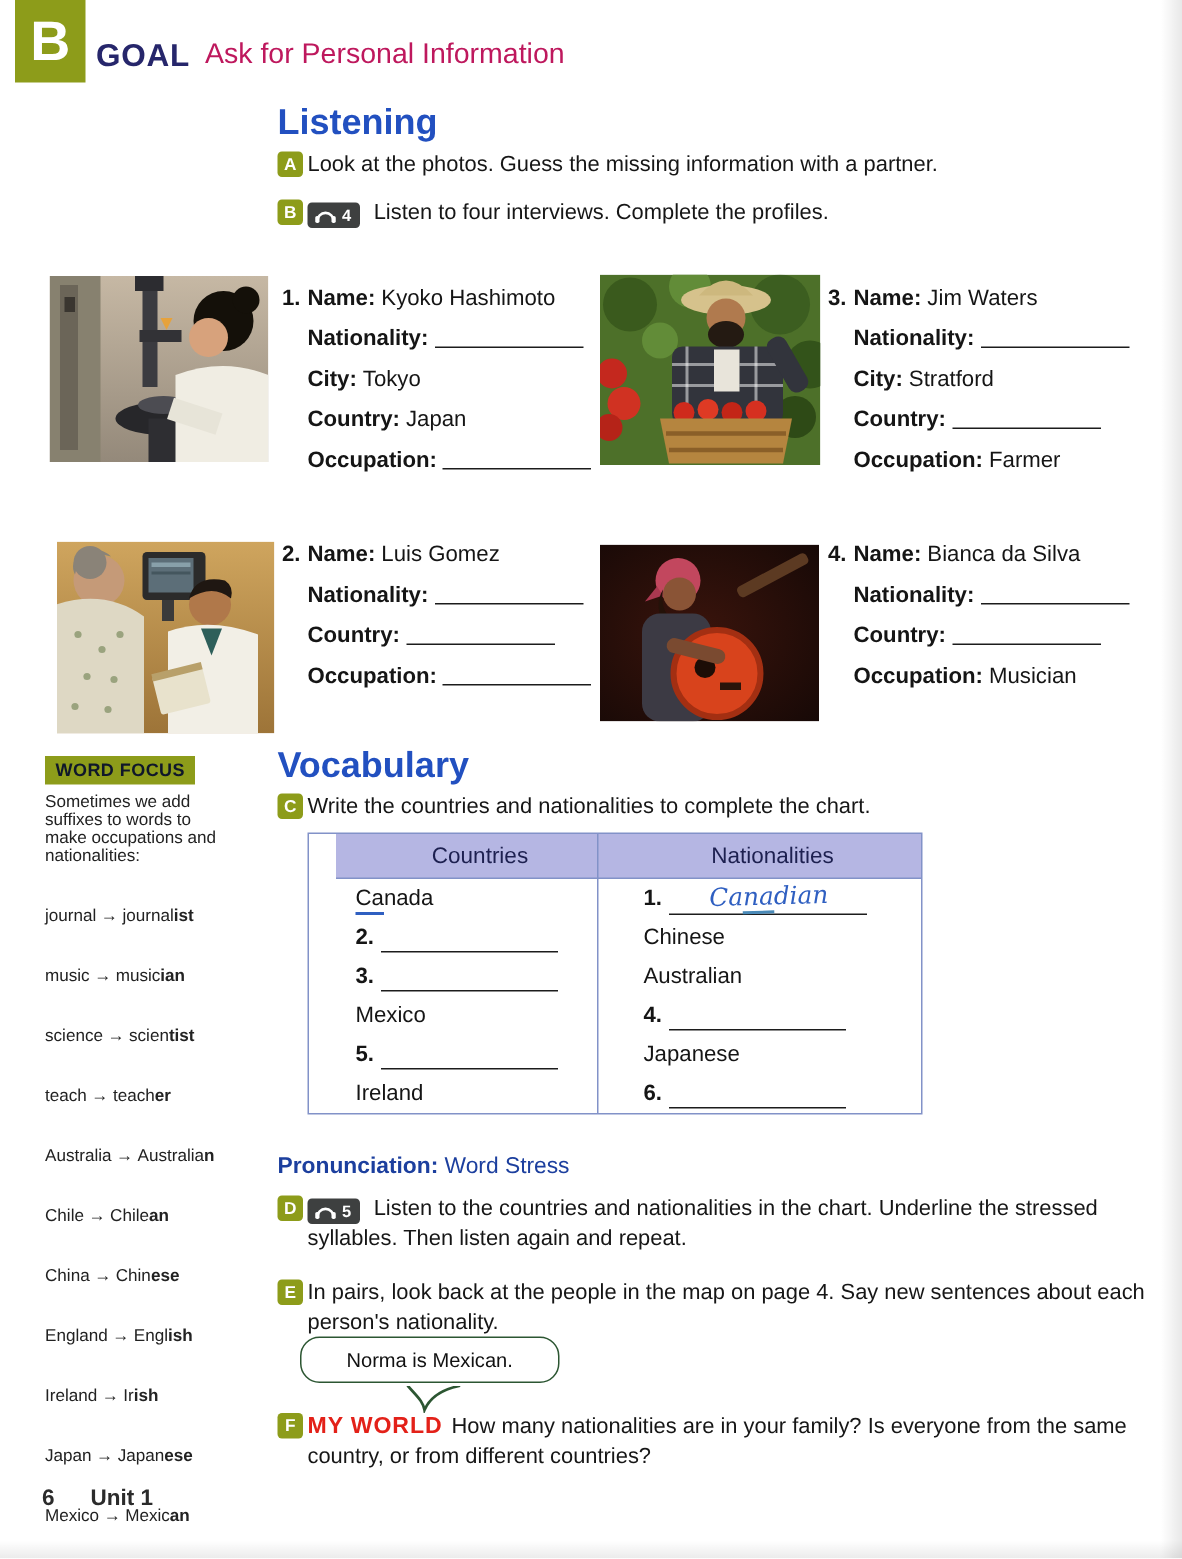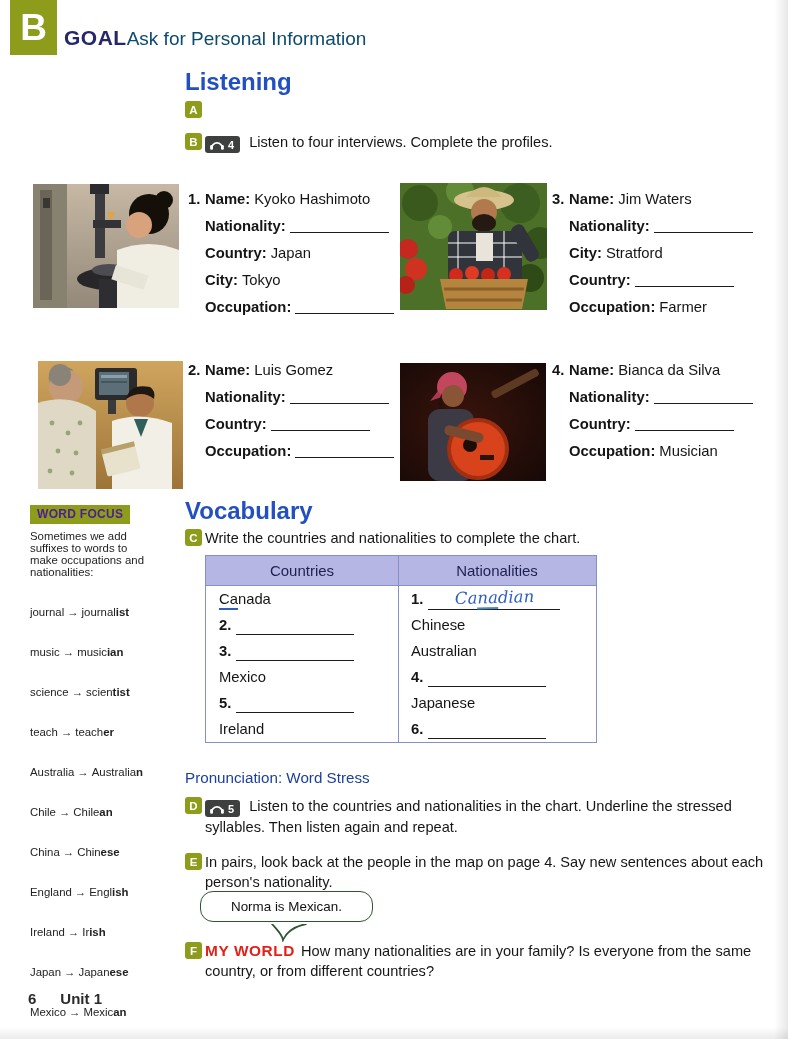--- a/index.html
+++ b/index.html
@@ -7,23 +7,23 @@
         font-family:"Liberation Sans",sans-serif;color:#151515;}
   
   .edge-right{position:absolute;right:0;top:0;width:14px;height:100%;
      background:linear-gradient(to right,rgba(0,0,0,0),rgba(0,0,0,0.09));}
   .edge-bottom{position:absolute;left:0;bottom:0;width:100%;height:12px;
      background:linear-gradient(to bottom,rgba(0,0,0,0),rgba(0,0,0,0.08));}
 
   
   .unit-tab{position:absolute;left:10px;top:0;width:47px;height:55px;background:var(--olive,#8d9c1a);
      color:#fff;font-weight:bold;font-size:37px;display:flex;align-items:center;justify-content:center;}
-  .goal-line{position:absolute;left:64px;top:26px;display:flex;align-items:flex-end;}
+  .goal-line{position:absolute;left:64px;top:26px;display:flex;align-items:flex-start;gap:10px;}
   .goal-label{color:var(--navy,#26266b);font-weight:bold;font-size:21px;letter-spacing:.5px;}
-  .goal-text{font-size:19px;color:#0c4a6e;}
+  .goal-text{font-size:19px;color:#be185d;}
 
   .h-blue{position:absolute;color:var(--heading-blue,#2250c0);font-weight:bold;font-size:24px;}
 
   
   .item{position:absolute;left:205px;font-size:14.6px;line-height:20px;color:#161616;}
   .badge{position:absolute;left:-20px;top:1px;width:17px;height:17px;background:var(--olive,#8d9c1a);
      border-radius:3px;color:#fff;font-weight:bold;font-size:11.5px;display:flex;align-items:center;
      justify-content:center;}
   .audio{display:inline-flex;align-items:center;gap:3px;background:var(--audio-bg,#3e4040);
      border-radius:3px;height:17px;padding:0 6px 0 4px;vertical-align:-3px;margin-right:9px;}
@@ -35,30 +35,30 @@
   .pfields{position:absolute;width:200px;}
   .prow{position:relative;height:27px;line-height:27px;font-size:14.8px;white-space:nowrap;}
   .pnum{position:absolute;left:-17px;font-weight:bold;}
   .plabel{font-weight:bold;}
   .pval{margin-left:4px;}
   .pval:empty{display:inline-block;width:99px;height:13px;border-bottom:1.6px solid #1c1c1c;
      transform:translateY(2px);}
 
   
   .wf{position:absolute;left:30px;top:504px;width:138px;}
-  .wf-title{display:inline-block;background:var(--olive,#8d9c1a);color:#4c1d95;font-weight:bold;
+  .wf-title{display:inline-block;background:var(--olive,#8d9c1a);color:#0f172a;font-weight:bold;
      font-size:12px;letter-spacing:.3px;padding:2px 7px 3px 7px;text-align:center;}
   .wf-body{margin-top:6px;font-size:11.4px;line-height:12px;color:#222;}
   .wf-intro{width:128px;}
   .wf-ex{white-space:nowrap;margin-top:28px;}
   .wf-ex .arr{margin:0 3px;}
 
   
   .vtable{position:absolute;left:205px;top:555px;width:390px;border:1px solid var(--table-border,#8292c8);
-     background:#fff;}
+     background:#fff;padding-left:18px;}
   .thead{display:flex;height:29px;background:var(--table-header-bg,#b5b6e3);
      border-bottom:1px solid var(--table-border,#8292c8);}
   .th{display:flex;align-items:center;justify-content:center;font-size:15px;color:#1d2050;}
   .th:first-child{width:192px;}
   .th:last-child{width:198px;text-align:right;}
   .trow{display:flex;height:26px;}
   .td{display:flex;align-items:center;font-size:14.8px;}
   .td:first-child{width:192px;padding-left:13px;box-sizing:border-box;}
   .td:last-child{width:198px;padding-left:13px;box-sizing:border-box;}
   .vdiv{position:absolute;left:192px;top:0;width:1px;height:100%;background:var(--table-border,#8292c8);}
@@ -67,21 +67,21 @@
      transform:translateY(3px);}
   .stress{border-bottom:2px solid var(--hand-blue,#2f5fc1);padding-bottom:1px;}
   .ans-line{display:inline-block;width:132px;height:18px;border-bottom:1.6px solid #1c1c1c;
      text-align:center;transform:translateY(1px);}
   .hand{font-family:"DejaVu Serif",serif;font-style:italic;font-size:16.5px;
      color:var(--hand-blue,#2f5fc1);display:inline-block;transform:rotate(-1.5deg) translateY(-3px);}
   .hstress{border-bottom:2px solid #4a8ab8;}
 
   
   .pron{position:absolute;left:185px;top:769px;font-size:15.2px;color:var(--pron-blue,#1c3f9e);}
-  .pron b{font-weight:normal;}
+  .pron b{font-weight:bold;}
 
   
   .bubble{position:absolute;left:200px;top:891px;border:1.8px solid var(--bubble-green,#2c5632);
      border-radius:13px;padding:7px 30px;font-size:13.4px;background:#fff;color:#111;}
   .bubble-tail{position:absolute;left:270px;top:924px;}
 
   .myworld{color:var(--red,#e32119);font-weight:bold;font-size:15.4px;letter-spacing:.6px;margin-right:6px;}
 
   .footer{position:absolute;left:28px;top:990px;font-size:15px;font-weight:bold;color:#2b2b2b;}
   .footer .unit{margin-left:24px;}
@@ -94,20 +94,21 @@
   <div class="unit-tab">B</div>
   <div class="goal-line">
     <span class="goal-label">GOAL</span>
     <span class="goal-text">Ask for Personal Information</span>
   </div>
 
   <div class="h-blue" style="left:185px;top:68px;">Listening</div>
 
   <div class="item" style="top:100px;">
     <span class="badge">A</span>
+    <span>Look at the photos. Guess the missing information with a partner.</span>
   </div>
 
   <div class="item" style="top:132px;">
     <span class="badge">B</span><span class="audio">
         <svg class="hp" viewBox="0 0 20 14" width="16" height="11">
           <path d="M3 12 A 7 7 0 0 1 17 12" fill="none" stroke="#fff" stroke-width="2.2"></path>
           <rect x="1.3" y="7.6" width="3.6" height="6" rx="1.5" fill="#fff"></rect>
           <rect x="15.1" y="7.6" width="3.6" height="6" rx="1.5" fill="#fff"></rect>
         </svg>
         <span class="anum">4</span>
@@ -233,22 +234,22 @@
       <circle cx="78" cy="86" r="29" fill="none" stroke="#a32f12" stroke-width="4"></circle>
       <circle cx="70" cy="82" r="7" fill="#1c0d06"></circle>
       <rect x="80" y="92" width="14" height="5" fill="#2a140a"></rect>
       <rect x="44" y="66" width="40" height="10" rx="5" fill="#7a4a30" transform="rotate(14 64 71)"></rect>
     </svg>
   </div>
 
   <div class="pfields" style="left:205px;top:186px;">
     <div class="prow"><span class="pnum">1.</span><b class="plabel">Name:</b><span class="pval">Kyoko Hashimoto</span></div>
     <div class="prow"><b class="plabel">Nationality:</b><span class="pval"></span></div>
+    <div class="prow"><b class="plabel">City:</b><span class="pval">Tokyo</span></div>
     <div class="prow"><b class="plabel">Country:</b><span class="pval">Japan</span></div>
-    <div class="prow"><b class="plabel">City:</b><span class="pval">Tokyo</span></div>
     <div class="prow"><b class="plabel">Occupation:</b><span class="pval"></span></div>
   </div>
 
   <div class="pfields" style="left:569px;top:186px;">
     <div class="prow"><span class="pnum">3.</span><b class="plabel">Name:</b><span class="pval">Jim Waters</span></div>
     <div class="prow"><b class="plabel">Nationality:</b><span class="pval"></span></div>
     <div class="prow"><b class="plabel">City:</b><span class="pval">Stratford</span></div>
     <div class="prow"><b class="plabel">Country:</b><span class="pval"></span></div>
     <div class="prow"><b class="plabel">Occupation:</b><span class="pval">Farmer</span></div>
   </div>

